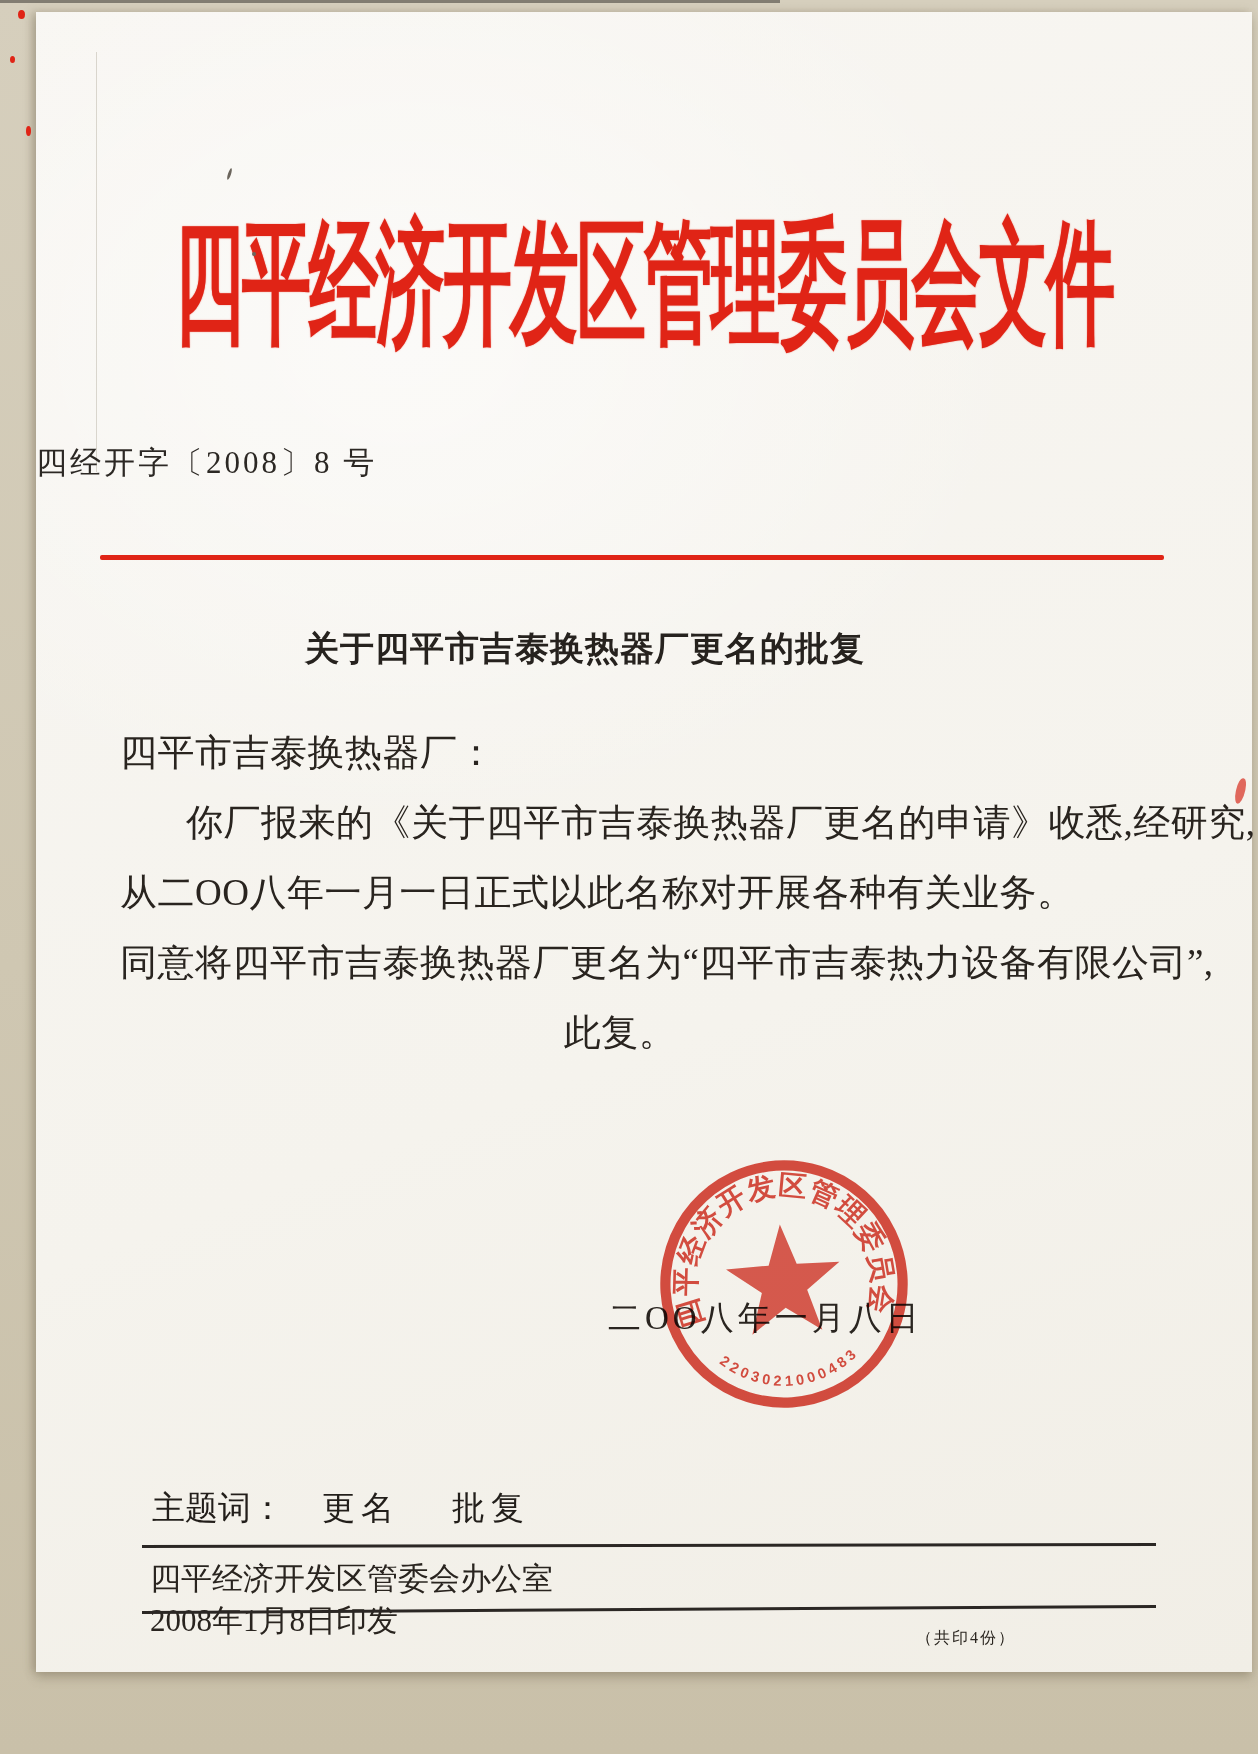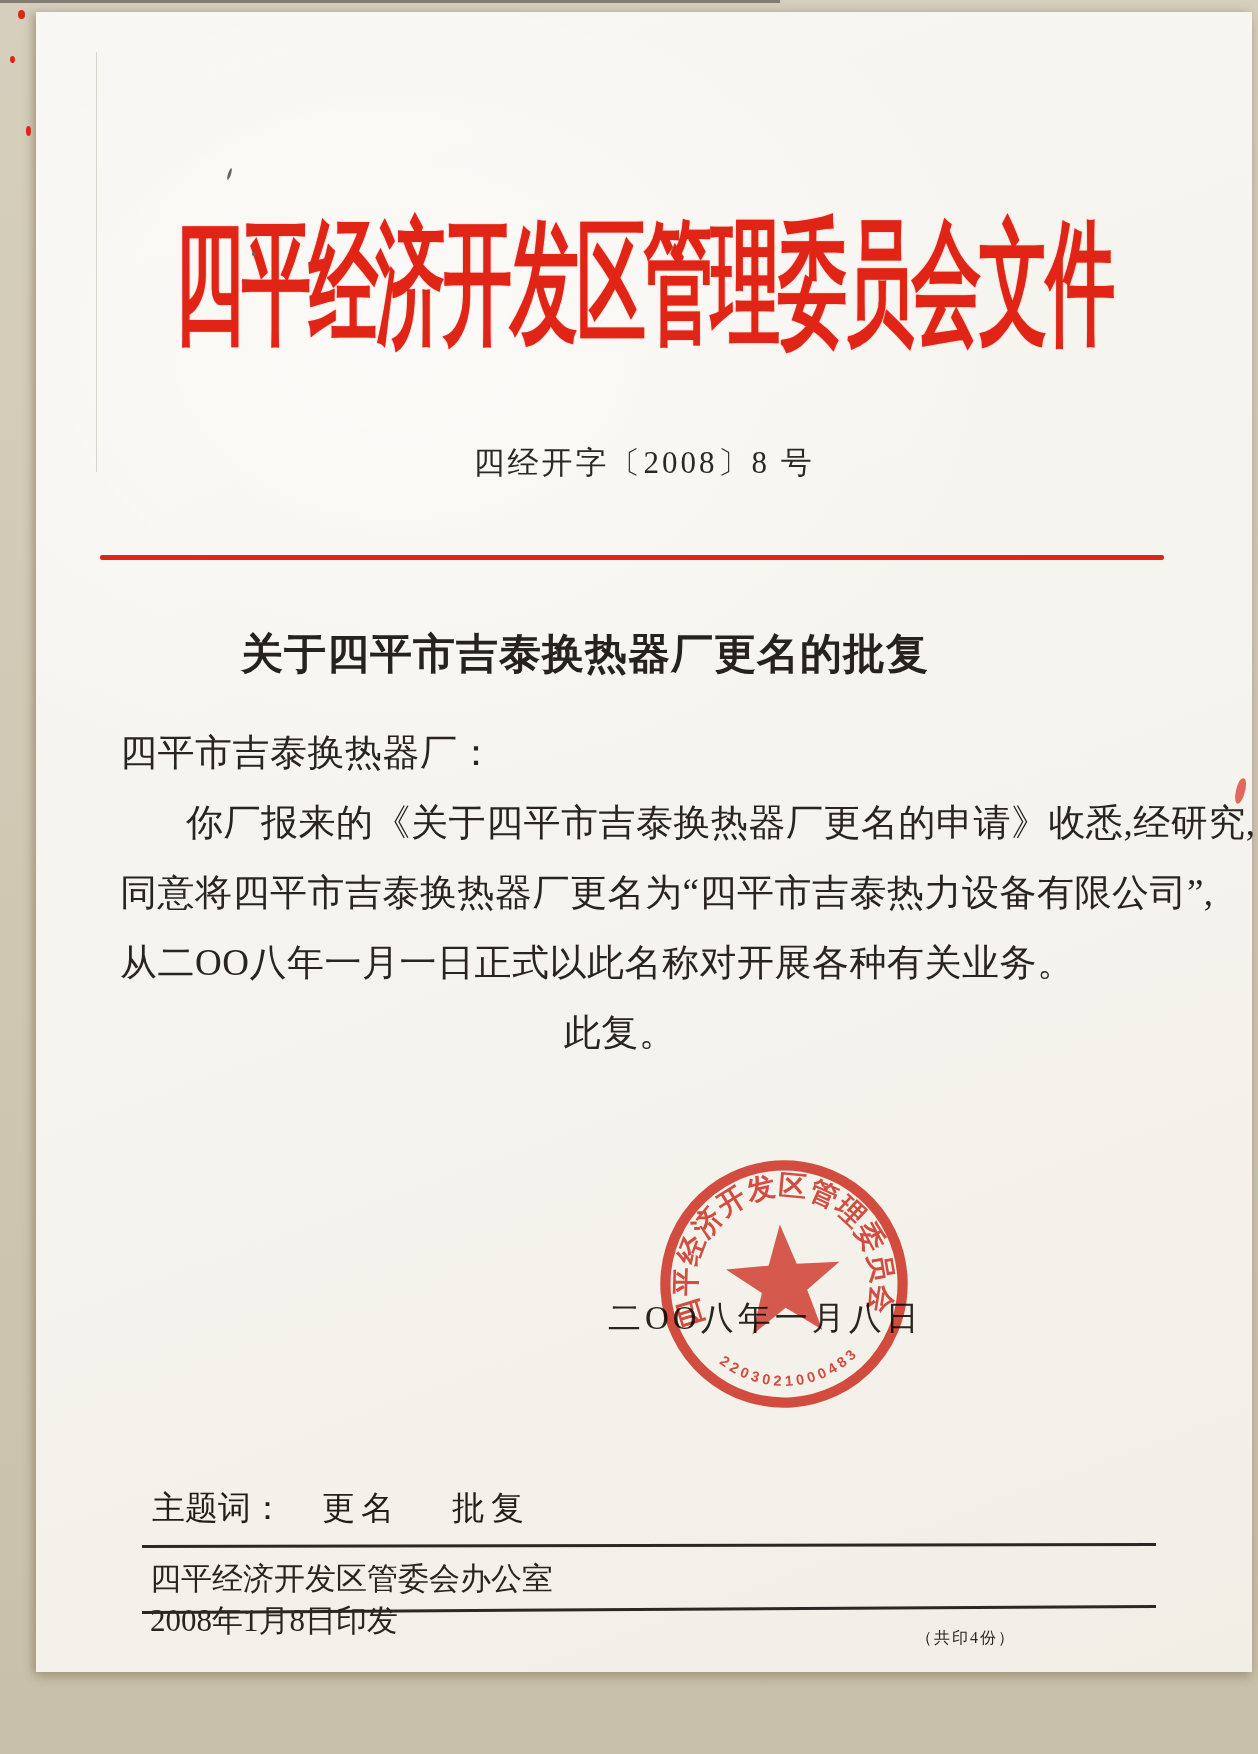--- a/index.html
+++ b/index.html
@@ -26,31 +26,31 @@
     background:var(--stamp-red,#d8392b);opacity:.75;transform:rotate(12deg);}
 
   .header-title{
     position:absolute;left:56px;top:182px;width:1104px;text-align:center;
     font-family:"Liberation Sans",sans-serif;font-weight:900;
     font-size:69px;letter-spacing:-2px;color:var(--header-red,#e02416);
     transform:scaleY(1.95);transform-origin:top center;white-space:nowrap;
     text-shadow:0 0 1px rgba(224,36,22,.6);
   }
   .doc-number{
-    position:absolute;left:0;top:430px;width:1216px;text-align:center;
+    position:absolute;left:0;top:430px;width:1216px;
     font-size:31px;letter-spacing:3px;color:#2c2824;
   }
   .red-rule{
     position:absolute;left:64px;top:543px;width:1064px;height:5px;
     background:var(--header-red,#dc2417);border-radius:2px;
   }
   .doc-title{
     position:absolute;left:84px;top:614px;width:930px;text-align:center;
     font-family:"Liberation Sans",sans-serif;font-weight:bold;
-    font-size:42px;letter-spacing:1px;color:#26221e;
+    font-size:34px;letter-spacing:1px;color:#26221e;
   }
   .body-text{position:absolute;left:84px;top:706px;width:934px;font-size:37px;color:#29241f;}
   .body-line{height:70px;line-height:70px;letter-spacing:.5px;white-space:nowrap;}
   .body-line.indent{padding-left:66px;text-align:center;}
 
   .sign-date{
     position:absolute;left:572px;top:1284px;z-index:2;
     font-size:33px;letter-spacing:4px;color:#2a2520;white-space:nowrap;
   }
   .stamp{
@@ -97,24 +97,24 @@
   <div class="doc-title">关于四平市吉泰换热器厂更名的批复</div>
 
   <div class="body-text">
       <div class="body-line" style="">
       <span>四平市吉泰换热器厂：</span>
     </div>
       <div class="body-line indent" style="">
       <span>你厂报来的《关于四平市吉泰换热器厂更名的申请》收悉,经研究,</span>
     </div>
       <div class="body-line" style="">
-      <span>同意将四平市吉泰换热器厂更名为“四平市吉泰热力设备有限公司”,</span>
+      <span>从二OO八年一月一日正式以此名称对开展各种有关业务。</span>
     </div>
       <div class="body-line" style="">
-      <span>从二OO八年一月一日正式以此名称对开展各种有关业务。</span>
+      <span>同意将四平市吉泰换热器厂更名为“四平市吉泰热力设备有限公司”,</span>
     </div>
       <div class="body-line indent" style="">
       <span>此复。</span>
     </div>
     </div>
 
   <div class="sign-date">二OO八年一月八日</div>
 
   <svg class="stamp" viewBox="0 0 300 300" xmlns="http://www.w3.org/2000/svg">
     <defs>

